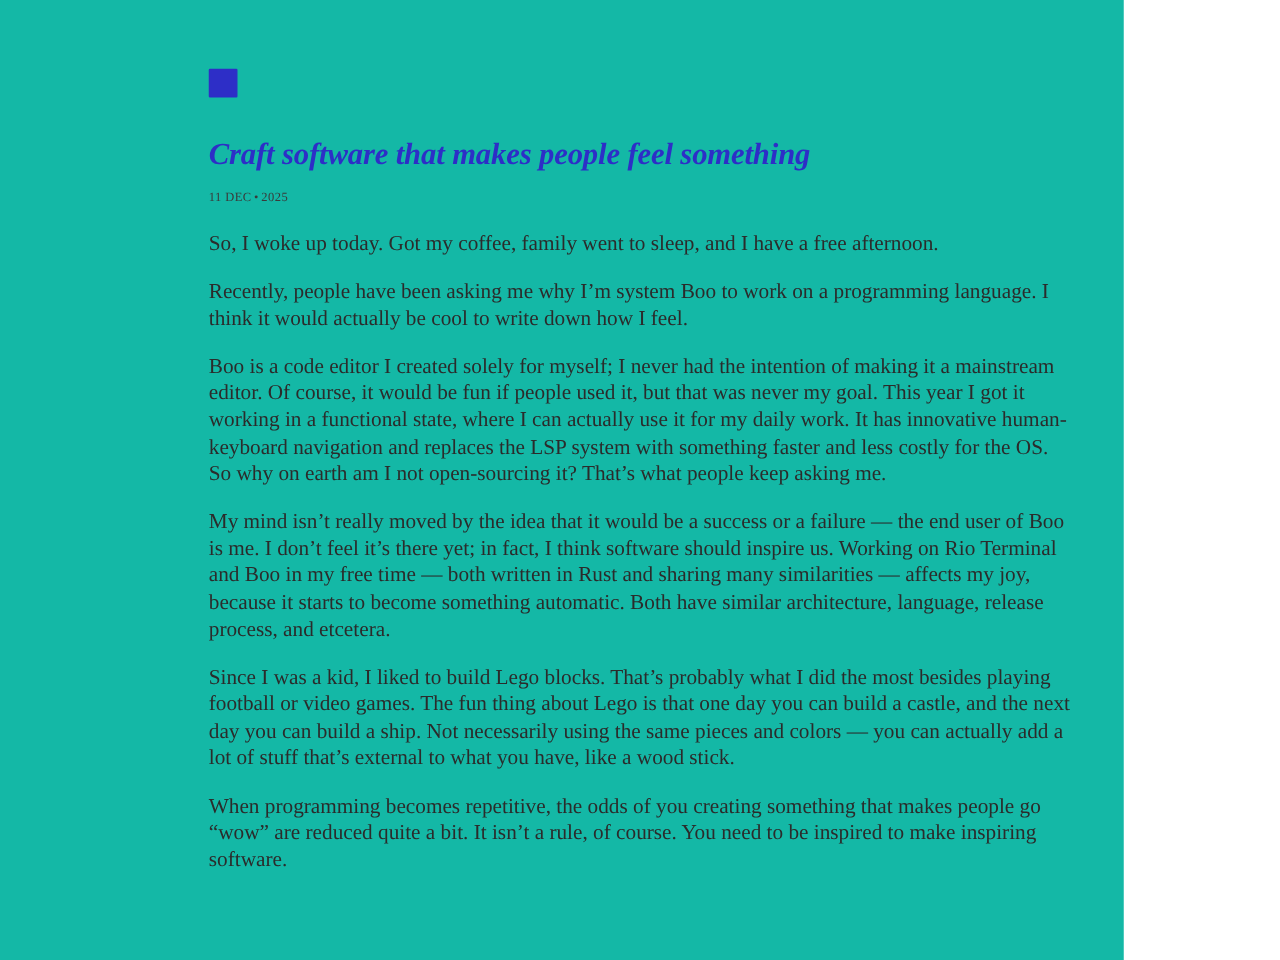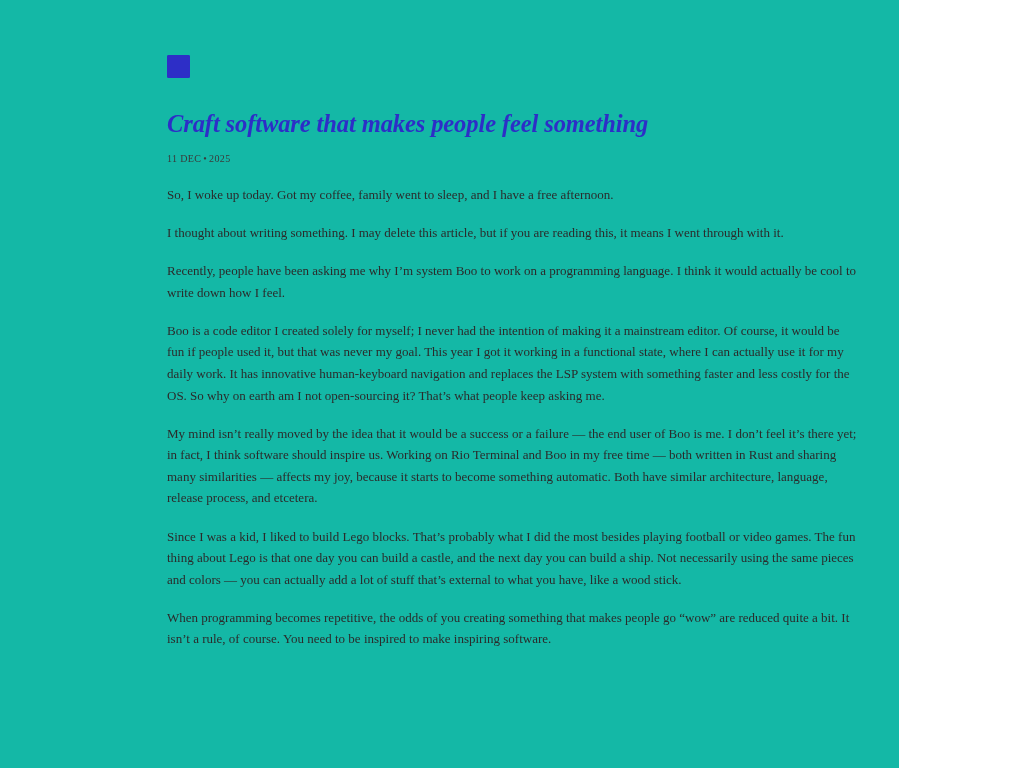--- a/index.html
+++ b/index.html
@@ -70,21 +70,21 @@
   .meta-sep {
     padding: 0 2px;
   }
 
   
   .article-body {
     margin-top: 20px;
   }
   .article-body p {
     margin: 0 0 16.5px 0;
-    font-size: 13px;
+    font-size: 17px;
     line-height: 21.6px;
     color: #2b2b2b;
     text-align: left;
     hyphens: none;
   }
   .article-body p:last-child {
     margin-bottom: 0;
   }
 </style>
 </head>
@@ -98,21 +98,20 @@
     </header>
 
     <h1 class="article-title">Craft software that makes people feel something</h1>
 
     <div class="article-meta">
       <span>11 DEC</span><span class="meta-sep">•</span><span>2025</span>
     </div>
 
     <article class="article-body">
       <p>So, I woke up today. Got my coffee, family went to sleep, and I have a free afternoon.</p>
-      <p>I thought about writing something. I may delete this article, but if you are reading this, it means I went through with it.</p>
       <p>Recently, people have been asking me why I’m system Boo to work on a programming language. I think it would actually be cool to write down how I feel.</p>
       <p>Boo is a code editor I created solely for myself; I never had the intention of making it a mainstream editor. Of course, it would be fun if people used it, but that was never my goal. This year I got it working in a functional state, where I can actually use it for my daily work. It has innovative human-keyboard navigation and replaces the LSP system with something faster and less costly for the OS. So why on earth am I not open-sourcing it? That’s what people keep asking me.</p>
       <p>My mind isn’t really moved by the idea that it would be a success or a failure — the end user of Boo is me. I don’t feel it’s there yet; in fact, I think software should inspire us. Working on Rio Terminal and Boo in my free time — both written in Rust and sharing many similarities — affects my joy, because it starts to become something automatic. Both have similar architecture, language, release process, and etcetera.</p>
       <p>Since I was a kid, I liked to build Lego blocks. That’s probably what I did the most besides playing football or video games. The fun thing about Lego is that one day you can build a castle, and the next day you can build a ship. Not necessarily using the same pieces and colors — you can actually add a lot of stuff that’s external to what you have, like a wood stick.</p>
       <p>When programming becomes repetitive, the odds of you creating something that makes people go “wow” are reduced quite a bit. It isn’t a rule, of course. You need to be inspired to make inspiring software.</p>
 
     </article>
 
   </div>
 </div>

